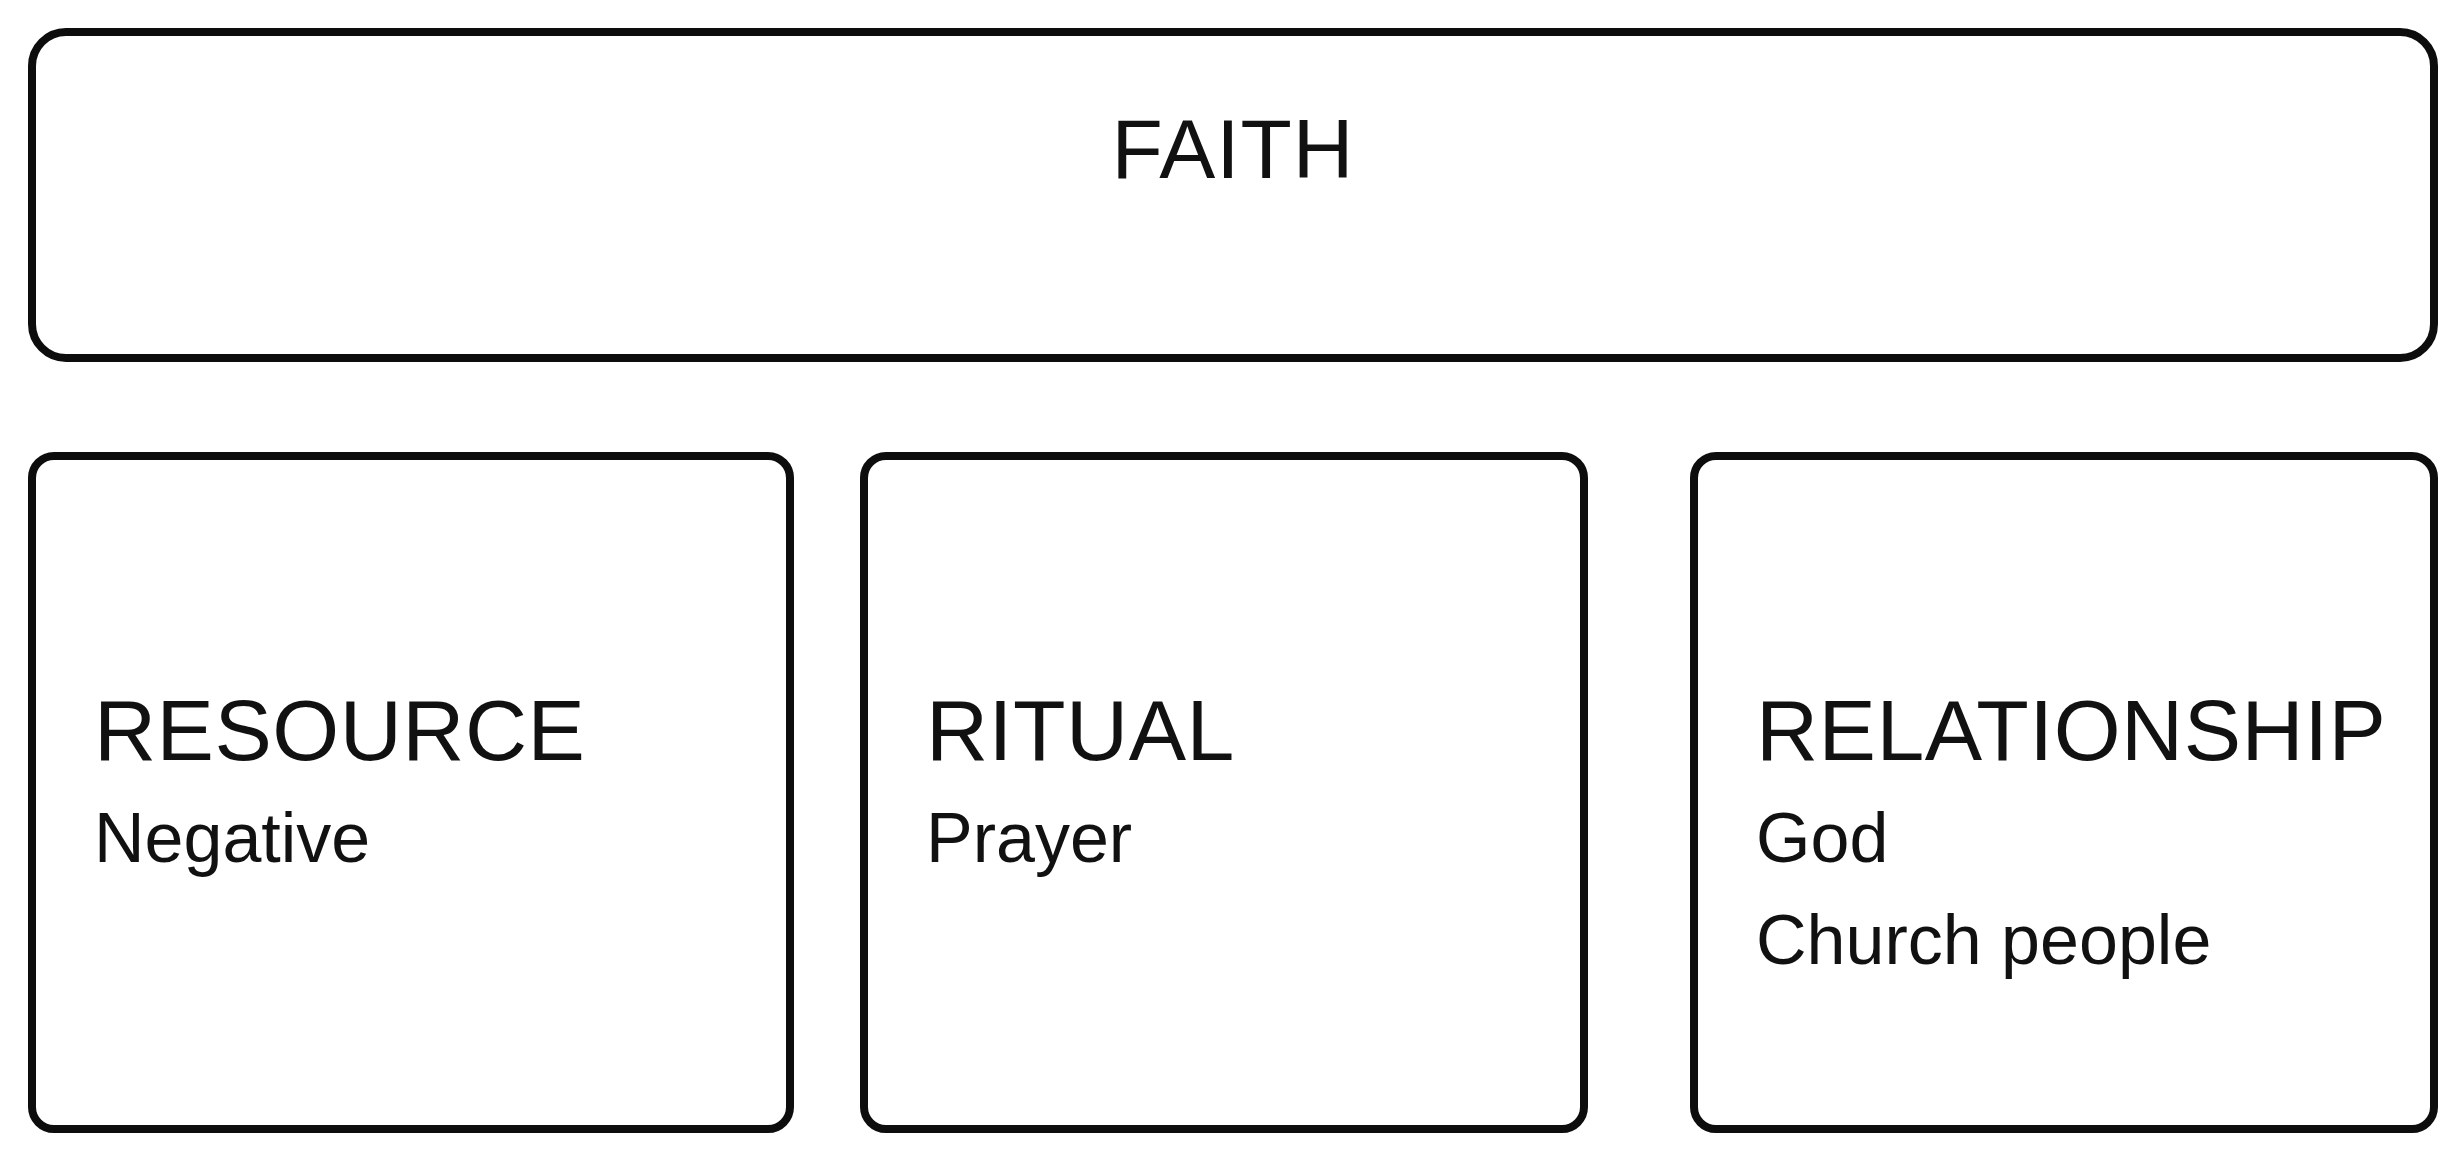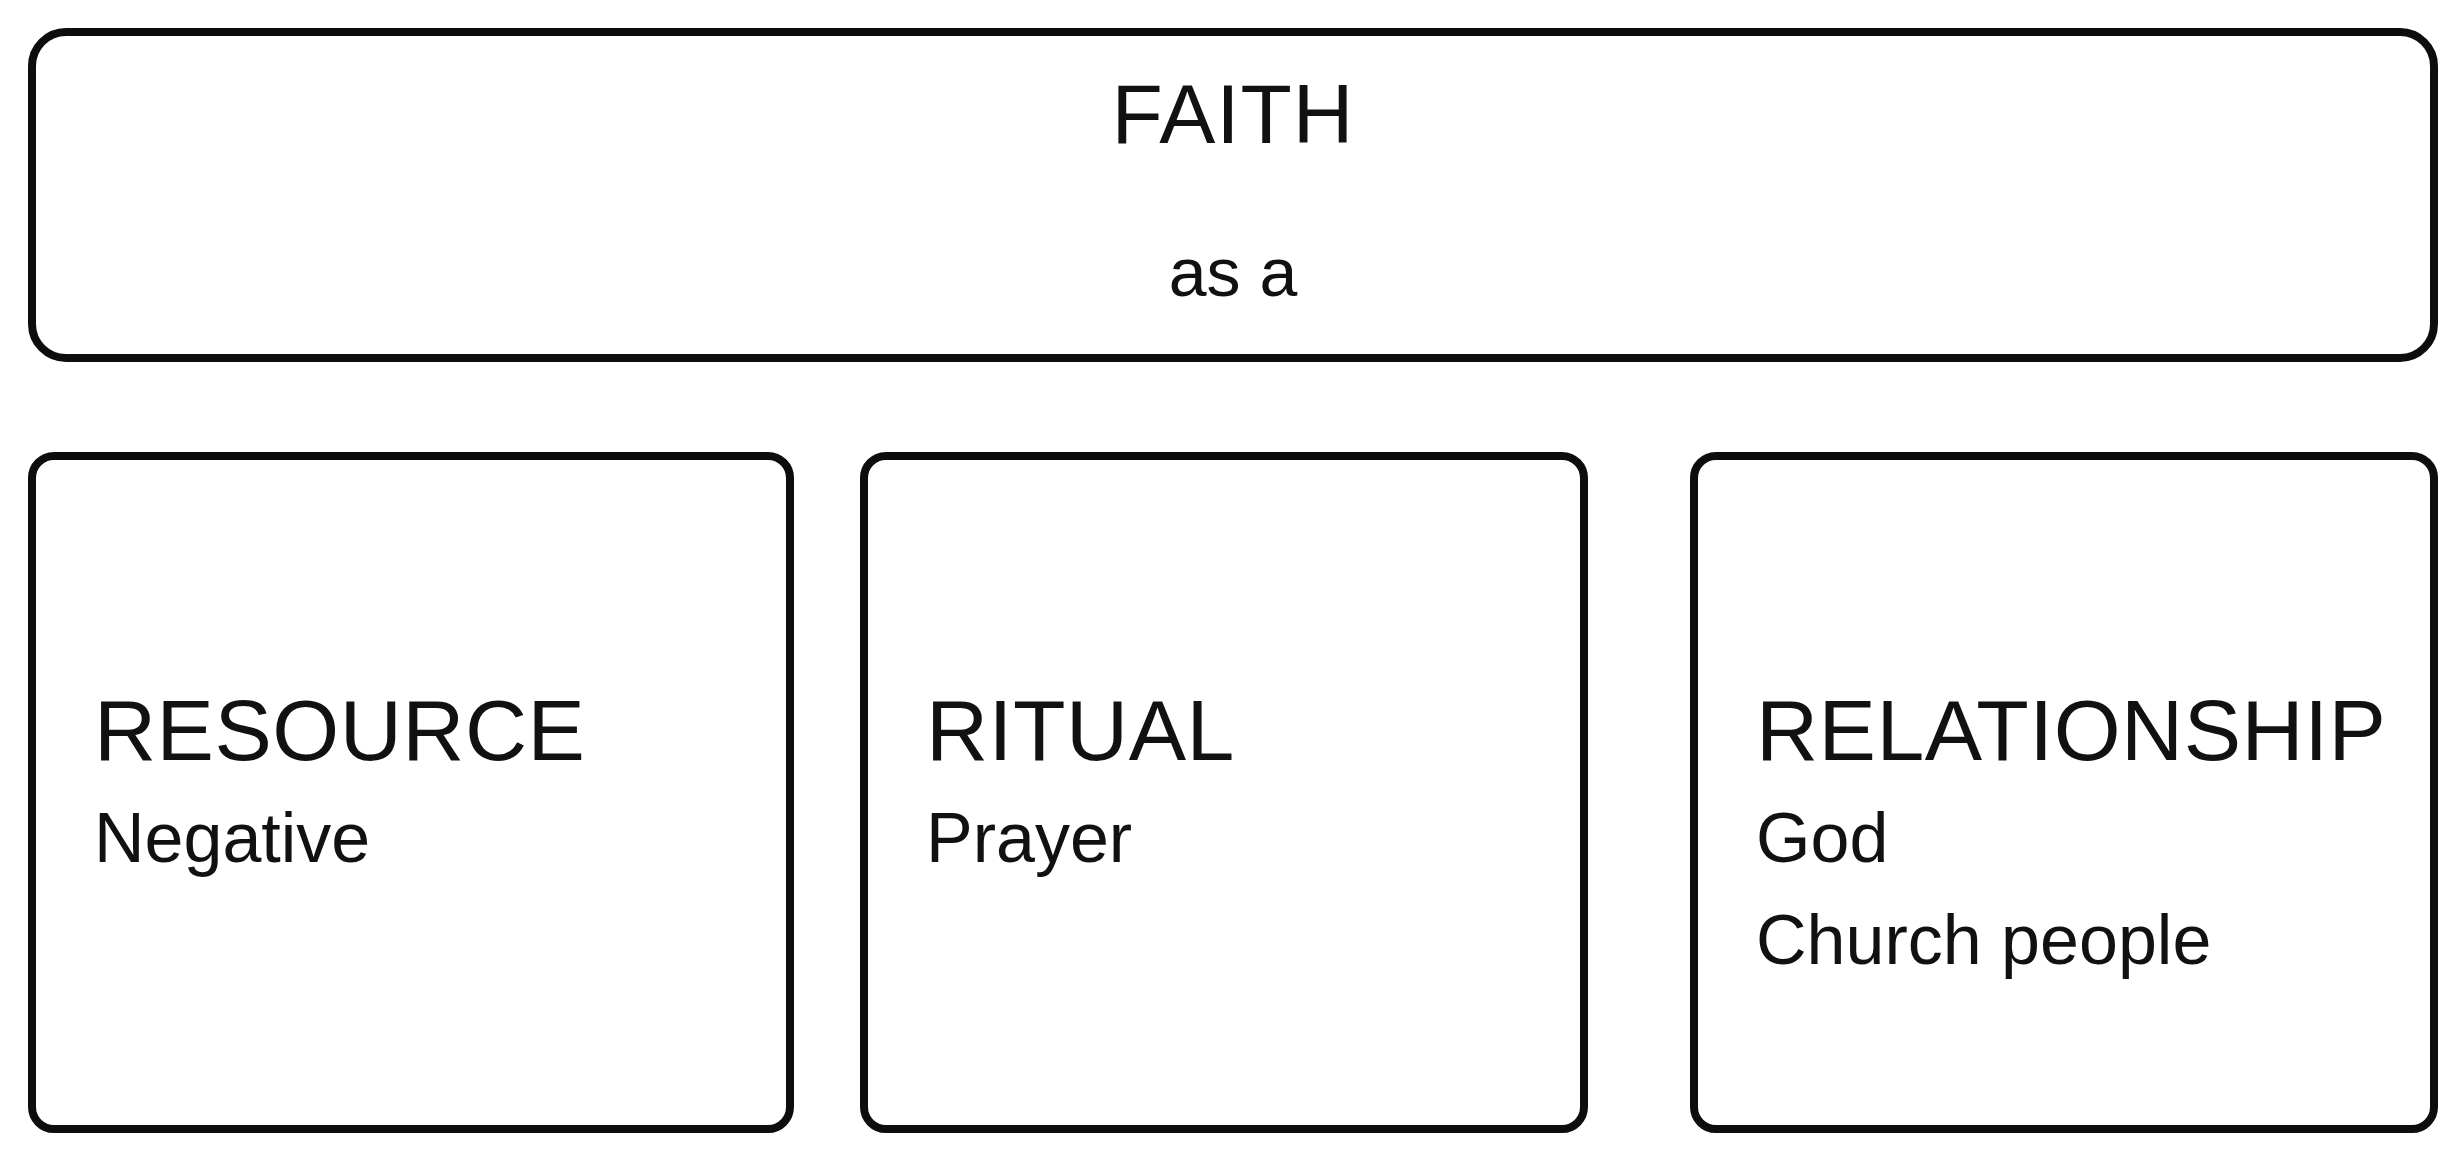--- a/index.html
+++ b/index.html
@@ -20,21 +20,21 @@
   }
   .top-box {
     left: 28px;
     top: 28px;
     width: 2410px;
     height: 334px;
     border-radius: 38px;
     text-align: center;
   }
   .faith-title {
-    margin-top: 28px;
+    margin-top: 63px;
     font-size: 84px;
     line-height: 1.2;
     letter-spacing: 1px;
   }
   .faith-subtitle {
     margin-top: 58px;
     font-size: 68px;
     line-height: 1.45;
   }
   .cat-box {
@@ -58,21 +58,20 @@
     white-space: nowrap;
   }
 </style>
 </head>
 <body>
 
 <div class="canvas">
 
   <div class="box top-box">
     <div class="faith-title">FAITH</div>
-    <div class="faith-subtitle">as a</div>
   </div>
 
   <div class="box cat-box box-resource">
     <div class="box-title">RESOURCE</div>
     <div class="box-item">Negative</div>
   </div>
 
   <div class="box cat-box box-ritual">
     <div class="box-title">RITUAL</div>
     <div class="box-item">Prayer</div>

